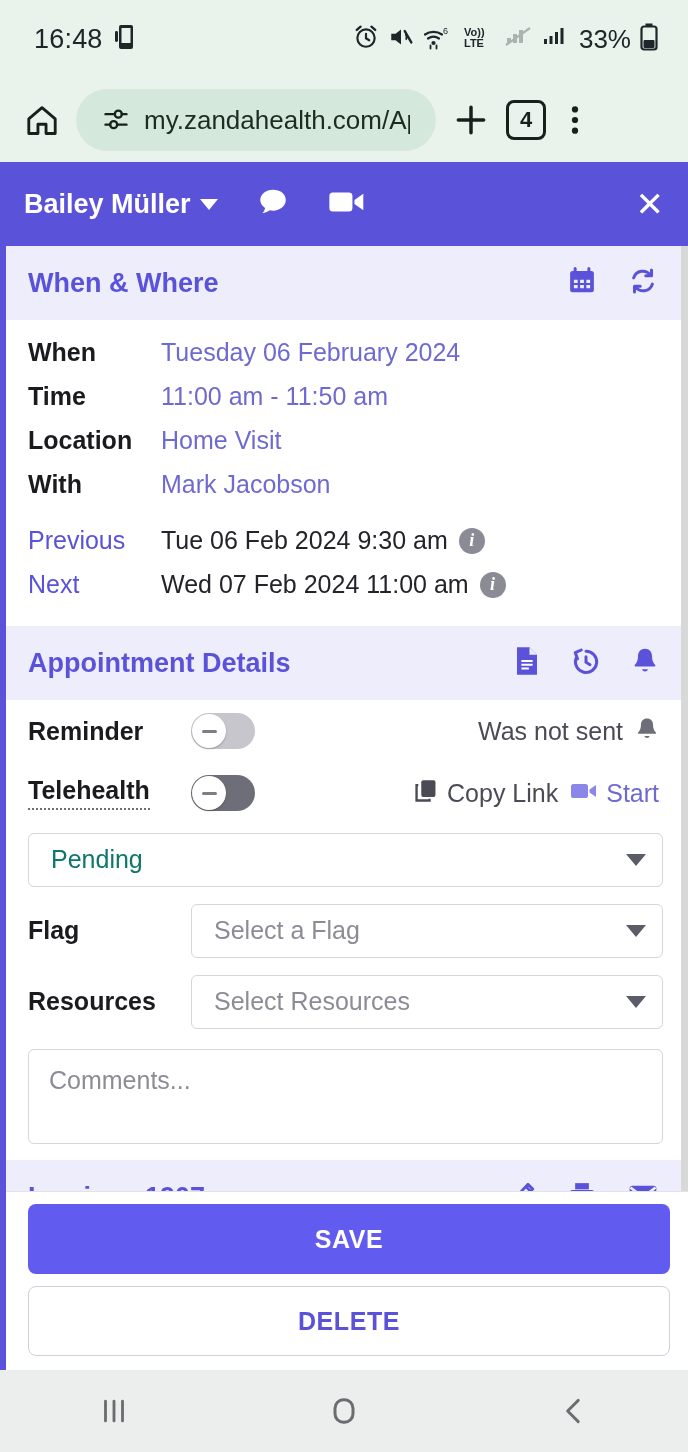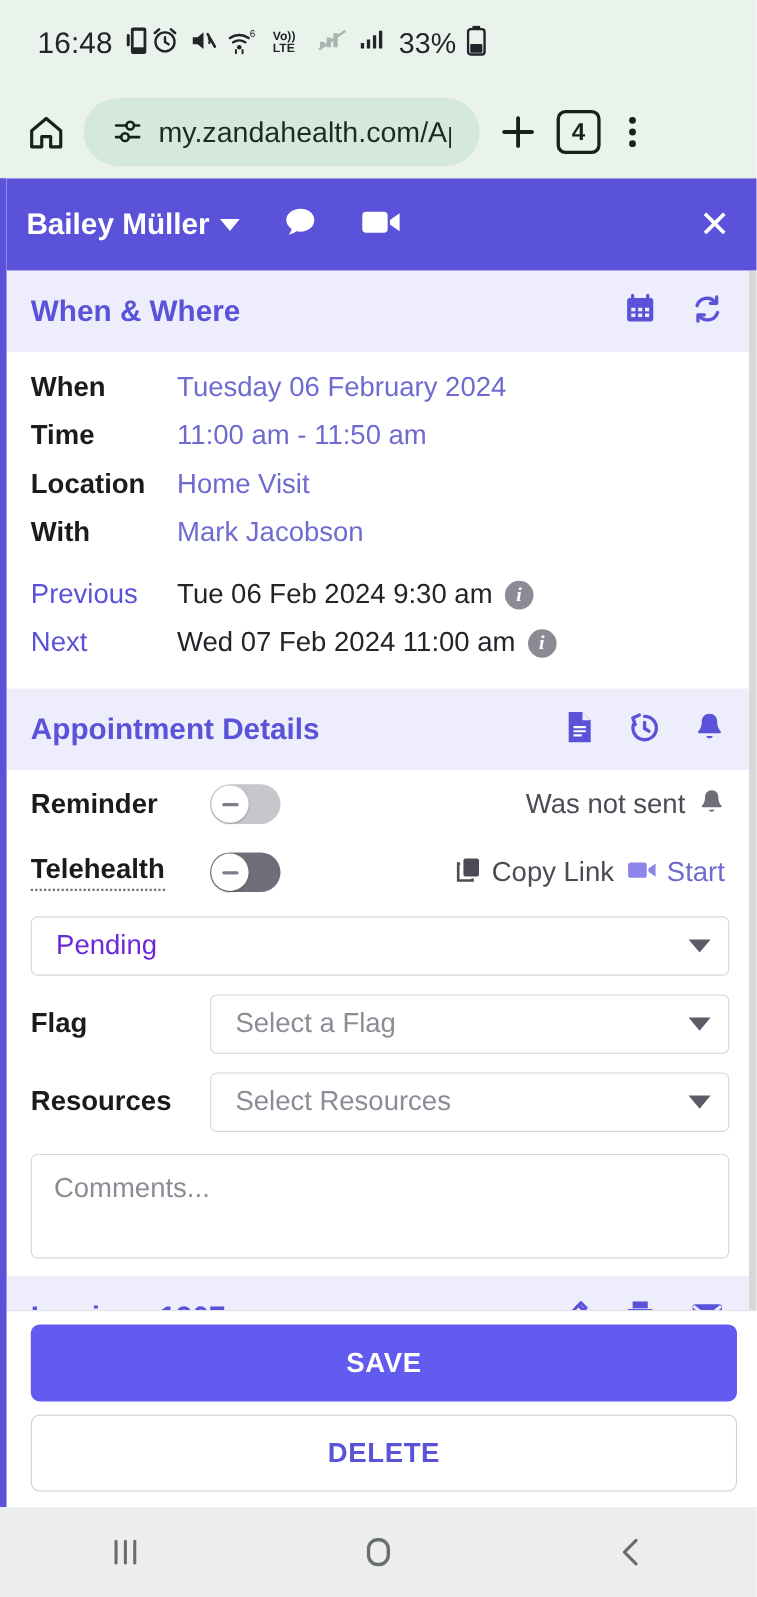--- a/index.html
+++ b/index.html
@@ -16,21 +16,21 @@
     display: flex;
     flex-direction: column;
   }
 
   
   .statusbar {
     height: 78px;
     background: #e9f3ec;
     display: flex;
     align-items: center;
-    justify-content: flex-start;
+    justify-content: space-between;
     padding: 0 30px 0 34px;
     flex: none;
   }
   .status-left { display: flex; align-items: center; gap: 12px; }
   .clock { font-size: 27px; color: #20252a; letter-spacing: .2px; }
   .status-right { display: flex; align-items: center; gap: 9px; }
   .sb-pct { font-size: 26px; color: #20252a; margin-left: 2px; }
   .sb-ico { display: block; }
   .dim { opacity: .3; }
 
@@ -239,21 +239,21 @@
     flex: 1 1 auto;
     height: 54px;
     border: 1px solid #d5d5dc;
     border-radius: 6px;
     background: #ffffff;
     display: flex;
     align-items: center;
     padding: 0 16px 0 22px;
     font-size: 25px;
   }
-  .select .val { color: #6d28d9; }
+  .select .val { color: #0f766e; }
   .select .val.placeholder { color: #8c8c96; }
   .select .arrow {
     margin-left: auto;
     width: 0; height: 0;
     border-left: 10px solid transparent;
     border-right: 10px solid transparent;
     border-top: 12px solid #5c5c68;
   }
 
   .comments {

